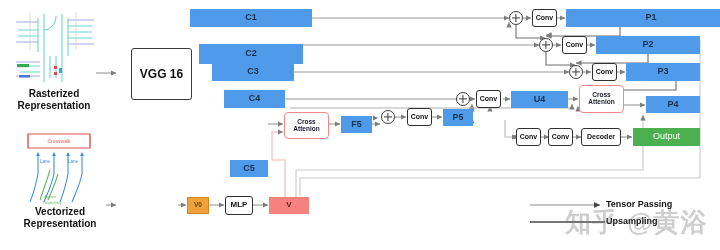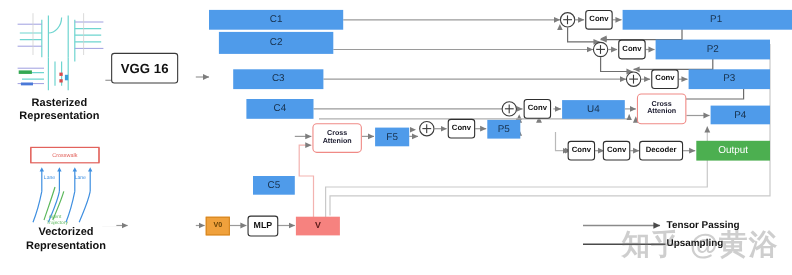--- a/index.html
+++ b/index.html
@@ -1,21 +1,21 @@
 <!DOCTYPE html>
 <html><head>
 <meta charset="utf-8">
 <style>
   html,body{margin:0;padding:0;background:#fff;}
   body{width:720px;height:250px;position:relative;overflow:hidden;
        font-family:"Liberation Sans",sans-serif;color:#1a1a2e;}
   #stage{position:absolute;left:0;top:0;width:720px;height:250px;}
   .node{position:absolute;box-sizing:border-box;display:flex;align-items:center;
         justify-content:center;text-align:center;line-height:1.05;}
-  .blk-blue{background:#4f9bea;color:#17314d;font-weight:normal;font-size:9px;}
+  .blk-blue{background:#4f9bea;color:#17314d;font-weight:bold;font-size:9px;}
   .blk-green{background:#4caf50;color:#ffffff;font-weight:normal;font-size:9px;}
   .blk-orange{background:#f0a13c;border:1px solid #d6861f;color:#6b4405;font-weight:bold;font-size:6.5px;}
   .blk-pink{background:#f6827f;color:#5c1a18;font-weight:bold;font-size:8px;}
   .box-dark{background:#fff;border:1.6px solid #2f2f2f;border-radius:3px;
             color:#111;font-size:7px;font-weight:bold;}
   .box-big{background:#fff;border:1.8px solid #3a3a3a;border-radius:3px;
            color:#111;font-size:12px;font-weight:bold;}
   .box-red{background:#fff;border:1.4px solid #f08a86;border-radius:4px;
            color:#1a1a2e;font-size:6.5px;font-weight:bold;}
   .plus{border:1.3px solid #3c3c3c;border-radius:50%;background:#fff;}
@@ -217,29 +217,29 @@
     <text x="59" y="33" font-size="4.6" fill="#3f8fe0" text-anchor="middle" font-family="Liberation Sans, sans-serif">Lane</text>
     <text x="36" y="68" font-size="4.4" fill="#5cb85c" text-anchor="middle" font-family="Liberation Sans, sans-serif">Agent</text>
     <text x="38" y="74" font-size="4.4" fill="#5cb85c" text-anchor="middle" font-family="Liberation Sans, sans-serif">Trajectory</text>
   </svg>
 
   <div class="cap" style="left:8px;top:206px;width:104px;">
     <span>Vectorized</span><br>
     <span>Representation</span>
   </div>
 
-  <div class="node box-big" style="left:101px;top:48px;width:61px;height:28px;">VGG 16</div>
+  <div class="node box-big" style="left:131px;top:48px;width:61px;height:52px;">VGG 16</div>
 
 
   <div class="node blk-orange" style="left:187px;top:197px;width:22px;height:17px;">V0</div>
   <div class="node box-dark" style="left:225px;top:196px;width:28px;height:19px;font-size:8px;">MLP</div>
   <div class="node blk-pink" style="left:269px;top:197px;width:40px;height:17px;">V</div>
 
   <div class="node blk-blue" style="left:190px;top:9px;width:122px;height:18px;">C1</div>
-  <div class="node blk-blue" style="left:199px;top:29px;width:104px;height:20px;">C2</div>
+  <div class="node blk-blue" style="left:199px;top:44px;width:104px;height:20px;">C2</div>
   <div class="node blk-blue" style="left:212px;top:63px;width:82px;height:18px;">C3</div>
   <div class="node blk-blue" style="left:224px;top:90px;width:61px;height:18px;">C4</div>
   <div class="node blk-blue" style="left:230px;top:116px;width:38px;height:17px;margin-top:44px;">C5</div>
 
   <div class="node box-red" style="left:284px;top:112px;width:45px;height:27px;flex-direction:column;">
     <span>Cross</span>
     <span>Attenion</span>
   </div>
 
   <div class="node blk-blue" style="left:341px;top:116px;width:31px;height:17px;">F5</div>

